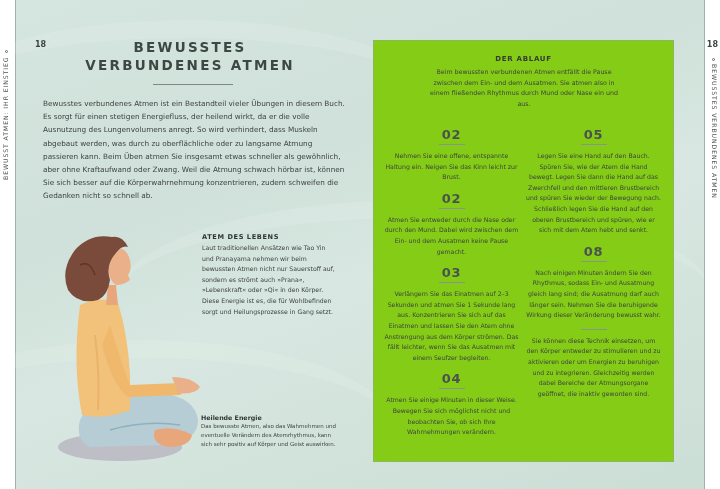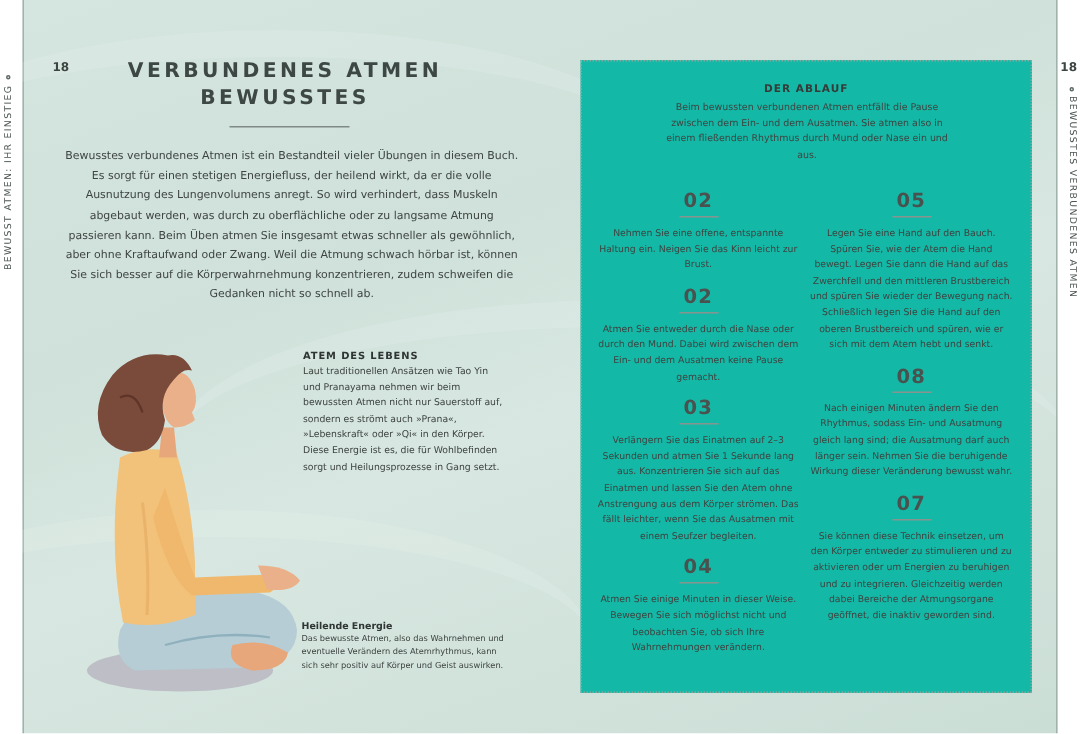--- a/index.html
+++ b/index.html
@@ -23,34 +23,34 @@
   .running-head { position: absolute; font-size: 6.2px; letter-spacing: 0.9px; color: #4c5551; white-space: nowrap; }
   .running-head.left { left: 2px; top: 180px; transform-origin: left top; transform: rotate(-90deg); }
   .running-head.right { right: -168px; top: 55px; transform-origin: left top; transform: rotate(90deg); left: 718px; }
   .dot { display: inline-block; width: 3px; height: 3px; border-radius: 50%; border: 0.7px solid #5e6964; margin: 0 3px; vertical-align: middle; }
 
   .title { position: absolute; left: 60px; top: 38px; width: 260px; text-align: center;
     font-family: "DejaVu Sans", sans-serif; font-weight: bold; font-size: 13.5px; letter-spacing: 2.3px;
     line-height: 18px; color: #3d4743; }
   .title-rule { position: absolute; left: 153px; top: 84px; width: 80px; height: 1px; background: #7f8a86; }
 
-  .intro { position: absolute; left: 43px; top: 97px; width: 303px; text-align: center;
+  .intro { position: absolute; left: 43px; top: 97px; width: 303px; 
     font-size: 7.3px; line-height: 13.2px; color: #3e4441; }
 
   .figure { position: absolute; left: 50px; top: 225px; width: 150px; height: 260px; }
 
   .sidebar-box { position: absolute; left: 202px; top: 233px; width: 136px; }
   .sidebar-heading { font-size: 6.6px; font-weight: bold; letter-spacing: 0.6px; color: #2f3533; margin-bottom: 2px; }
   .sidebar-text { font-size: 6.2px; line-height: 10.6px; color: #3e4441; }
 
   .caption { position: absolute; left: 201px; top: 414px; width: 135px; }
   .caption-heading { font-size: 6.3px; font-weight: bold; color: #2f3533; margin-bottom: 1px; }
   .caption-text { font-size: 5.5px; line-height: 8.8px; color: #3e4441; }
 
-  .box { position: absolute; left: 387px; top: 40px; width: 301px; height: 422px; background: #14b8a6;
+  .box { position: absolute; left: 373px; top: 40px; width: 301px; height: 422px; background: #84cc16;
     border: 1.3px dotted #8fa59c; }
   .box-heading { position: absolute; left: 0; top: 14px; width: 100%; text-align: center;
     font-size: 7px; font-weight: bold; letter-spacing: 0.7px; color: #353b38; }
   .box-intro { position: absolute; left: 50px; top: 26px; width: 200px; text-align: center;
     font-size: 6.3px; line-height: 10.5px; color: #3e4441; }
 
   .col { position: absolute; top: 86px; width: 135px; }
   .col.left { left: 10px; }
   .col.right { left: 152px; }
   .step { text-align: center; margin-bottom: 8px; }
@@ -74,22 +74,22 @@
 <div class="running-head left">
   <span>BEWUSST ATMEN: IHR EINSTIEG</span><span class="dot"></span>
 </div>
 
 <div class="page-num right">18</div>
 <div class="running-head right">
   <span class="dot"></span><span>BEWUSSTES VERBUNDENES ATMEN</span>
 </div>
 
 <div class="title">
+  <div>BEWUSSTES</div>
   <div>VERBUNDENES ATMEN</div>
-  <div>BEWUSSTES</div>
 </div>
 <div class="title-rule"></div>
 
 <p class="intro">Bewusstes verbundenes Atmen ist ein Bestandteil vieler Übungen in diesem Buch. Es sorgt für einen stetigen Energiefluss, der heilend wirkt, da er die volle Ausnutzung des Lungenvolumens anregt. So wird verhindert, dass Muskeln abgebaut werden, was durch zu oberflächliche oder zu langsame Atmung passieren kann. Beim Üben atmen Sie insgesamt etwas schneller als gewöhnlich, aber ohne Kraftaufwand oder Zwang. Weil die Atmung schwach hörbar ist, können Sie sich besser auf die Körperwahrnehmung konzentrieren, zudem schweifen die Gedanken nicht so schnell ab.</p>
 
 <div class="figure">
   <svg width="150" height="260" viewBox="0 0 150 260">
 
     <ellipse cx="70" cy="222" rx="62" ry="14" fill="#b8b7c2" opacity="0.85"></ellipse>
 
@@ -156,18 +156,17 @@
       <div class="step-num">05</div>
       <div class="step-rule"></div>
       <p class="step-text">Legen Sie eine Hand auf den Bauch. Spüren Sie, wie der Atem die Hand bewegt. Legen Sie dann die Hand auf das Zwerchfell und den mittleren Brustbereich und spüren Sie wieder der Bewegung nach. Schließlich legen Sie die Hand auf den oberen Brustbereich und spüren, wie er sich mit dem Atem hebt und senkt.</p>
     </div>
     <div class="step">
       <div class="step-num">08</div>
       <div class="step-rule"></div>
       <p class="step-text">Nach einigen Minuten ändern Sie den Rhythmus, sodass Ein- und Ausatmung gleich lang sind; die Ausatmung darf auch länger sein. Nehmen Sie die beruhigende Wirkung dieser Veränderung bewusst wahr.</p>
     </div>
     <div class="step">
-      <div class="step-num">07</div>
       <div class="step-rule"></div>
       <p class="step-text">Sie können diese Technik einsetzen, um den Körper entweder zu stimulieren und zu aktivieren oder um Energien zu beruhigen und zu integrieren. Gleichzeitig werden dabei Bereiche der Atmungsorgane geöffnet, die inaktiv geworden sind.</p>
     </div>
   </div>
 </div>
 
 </body></html>

